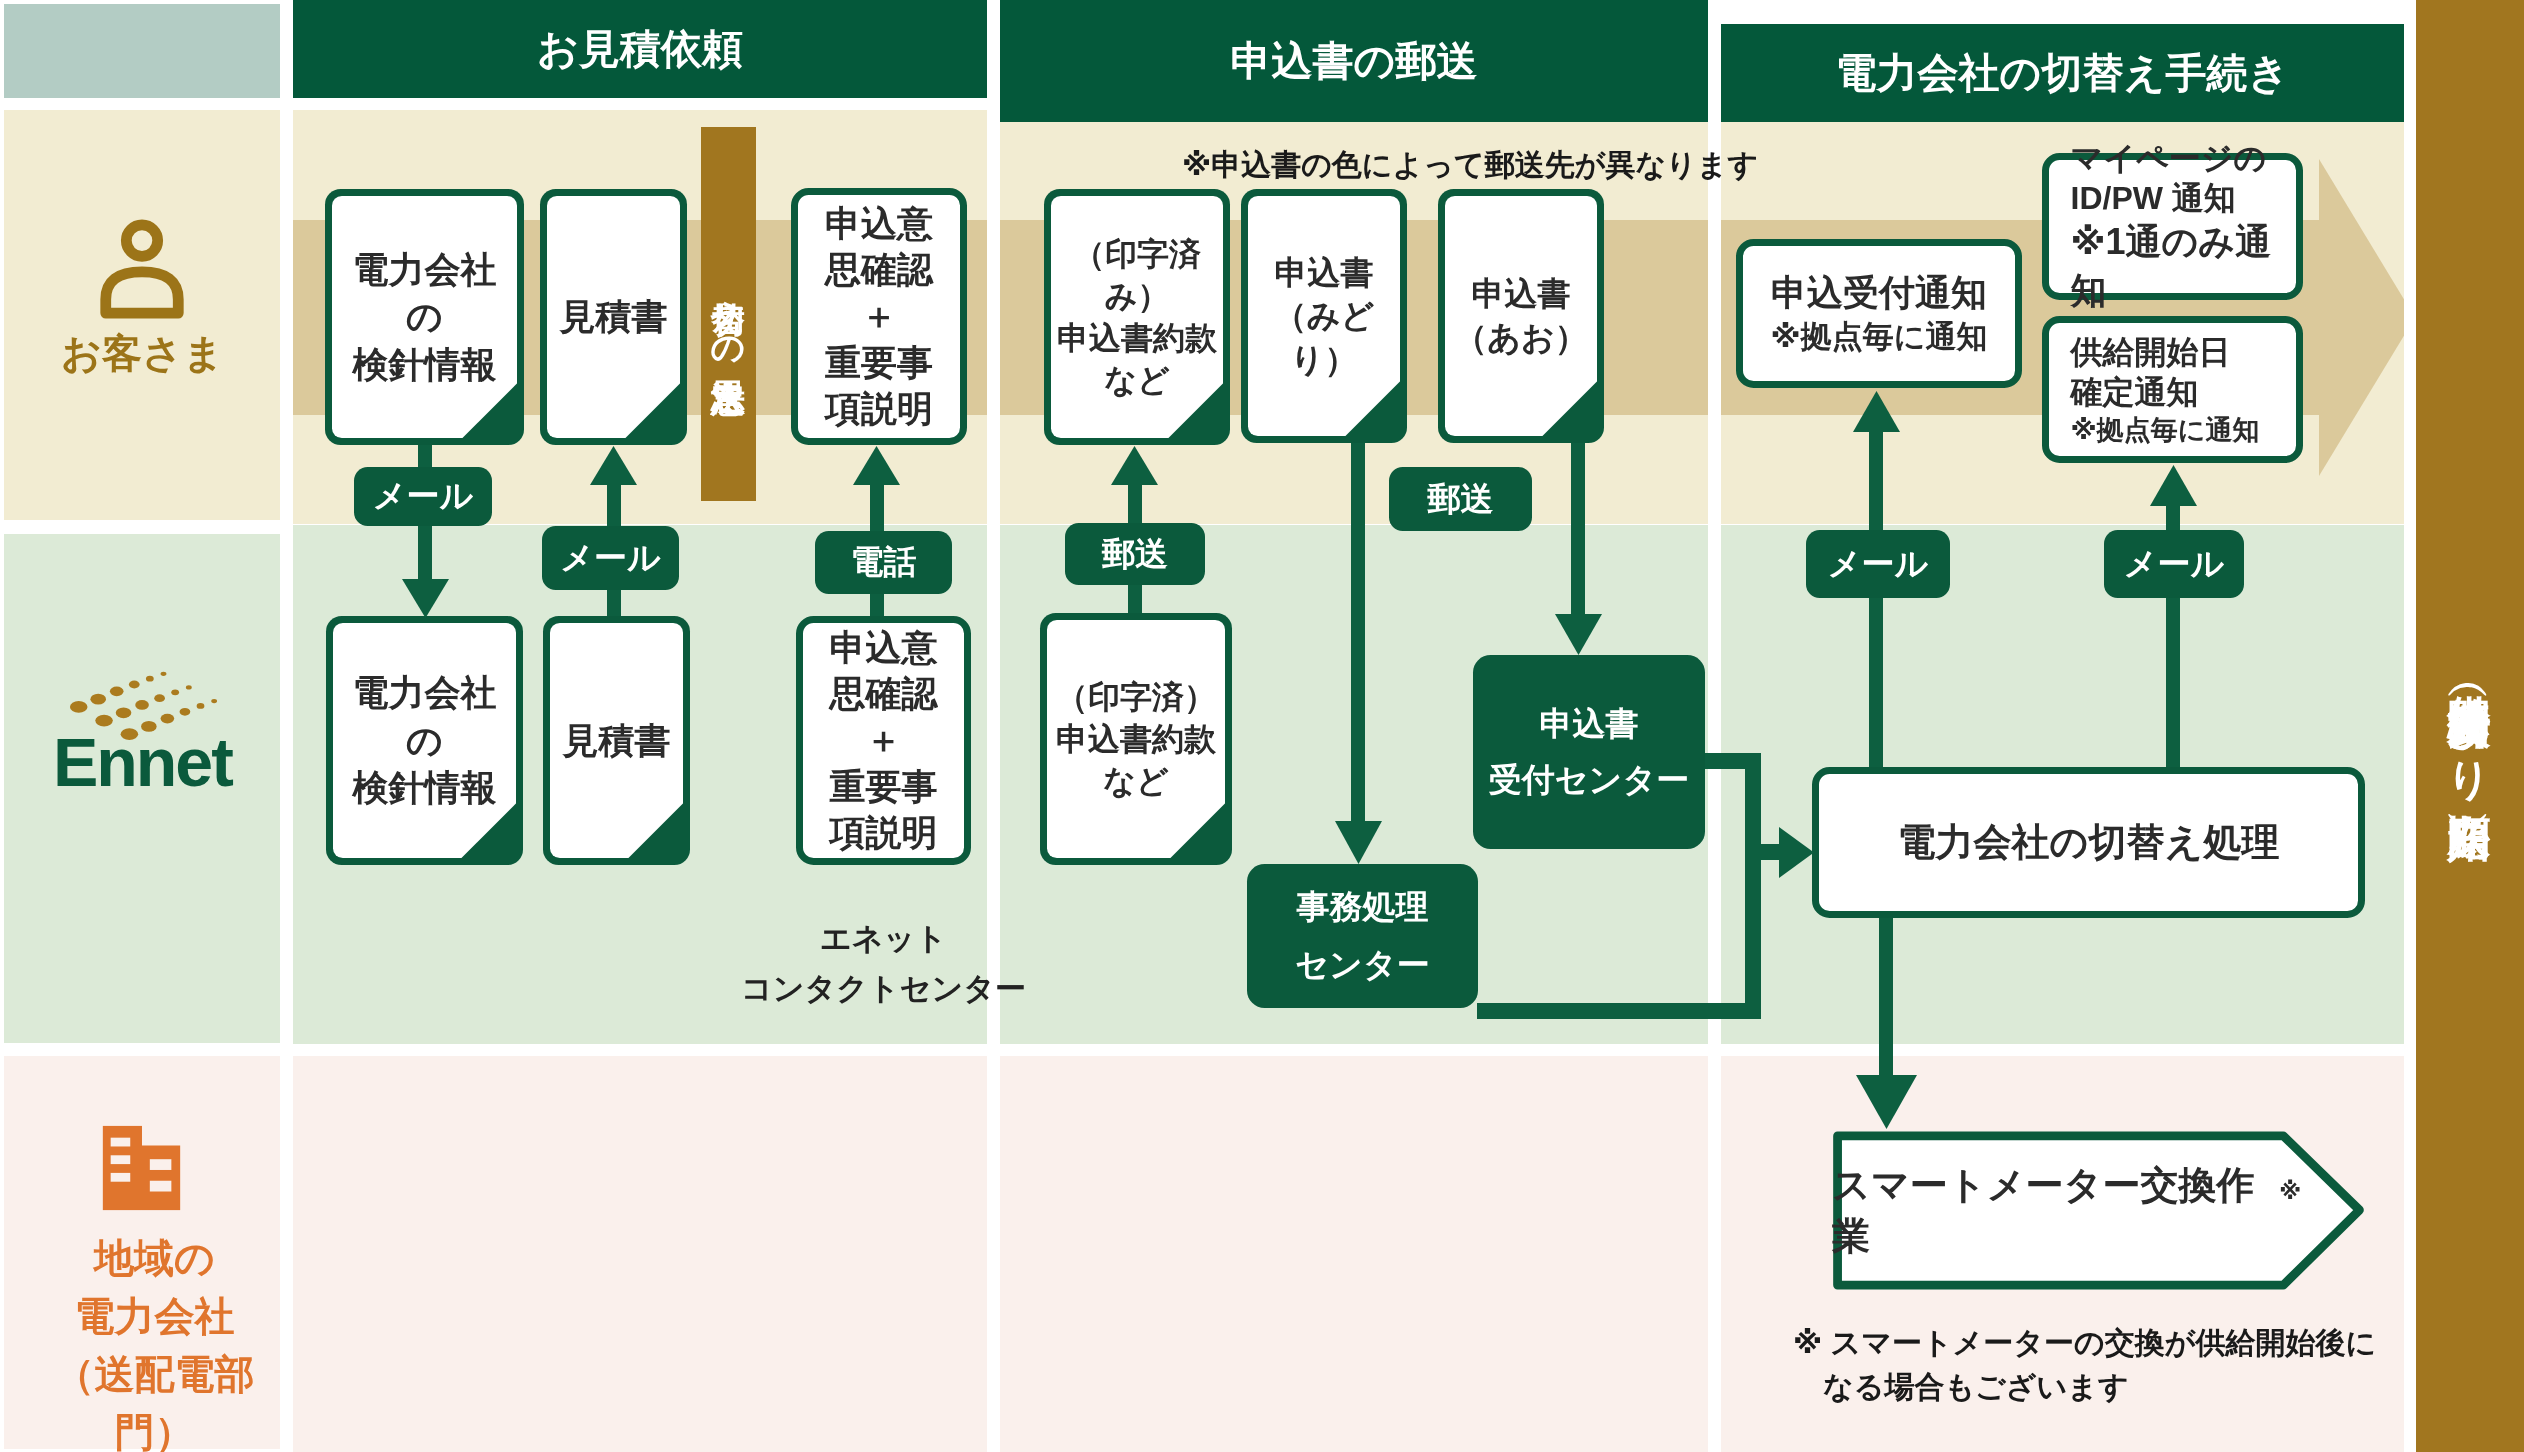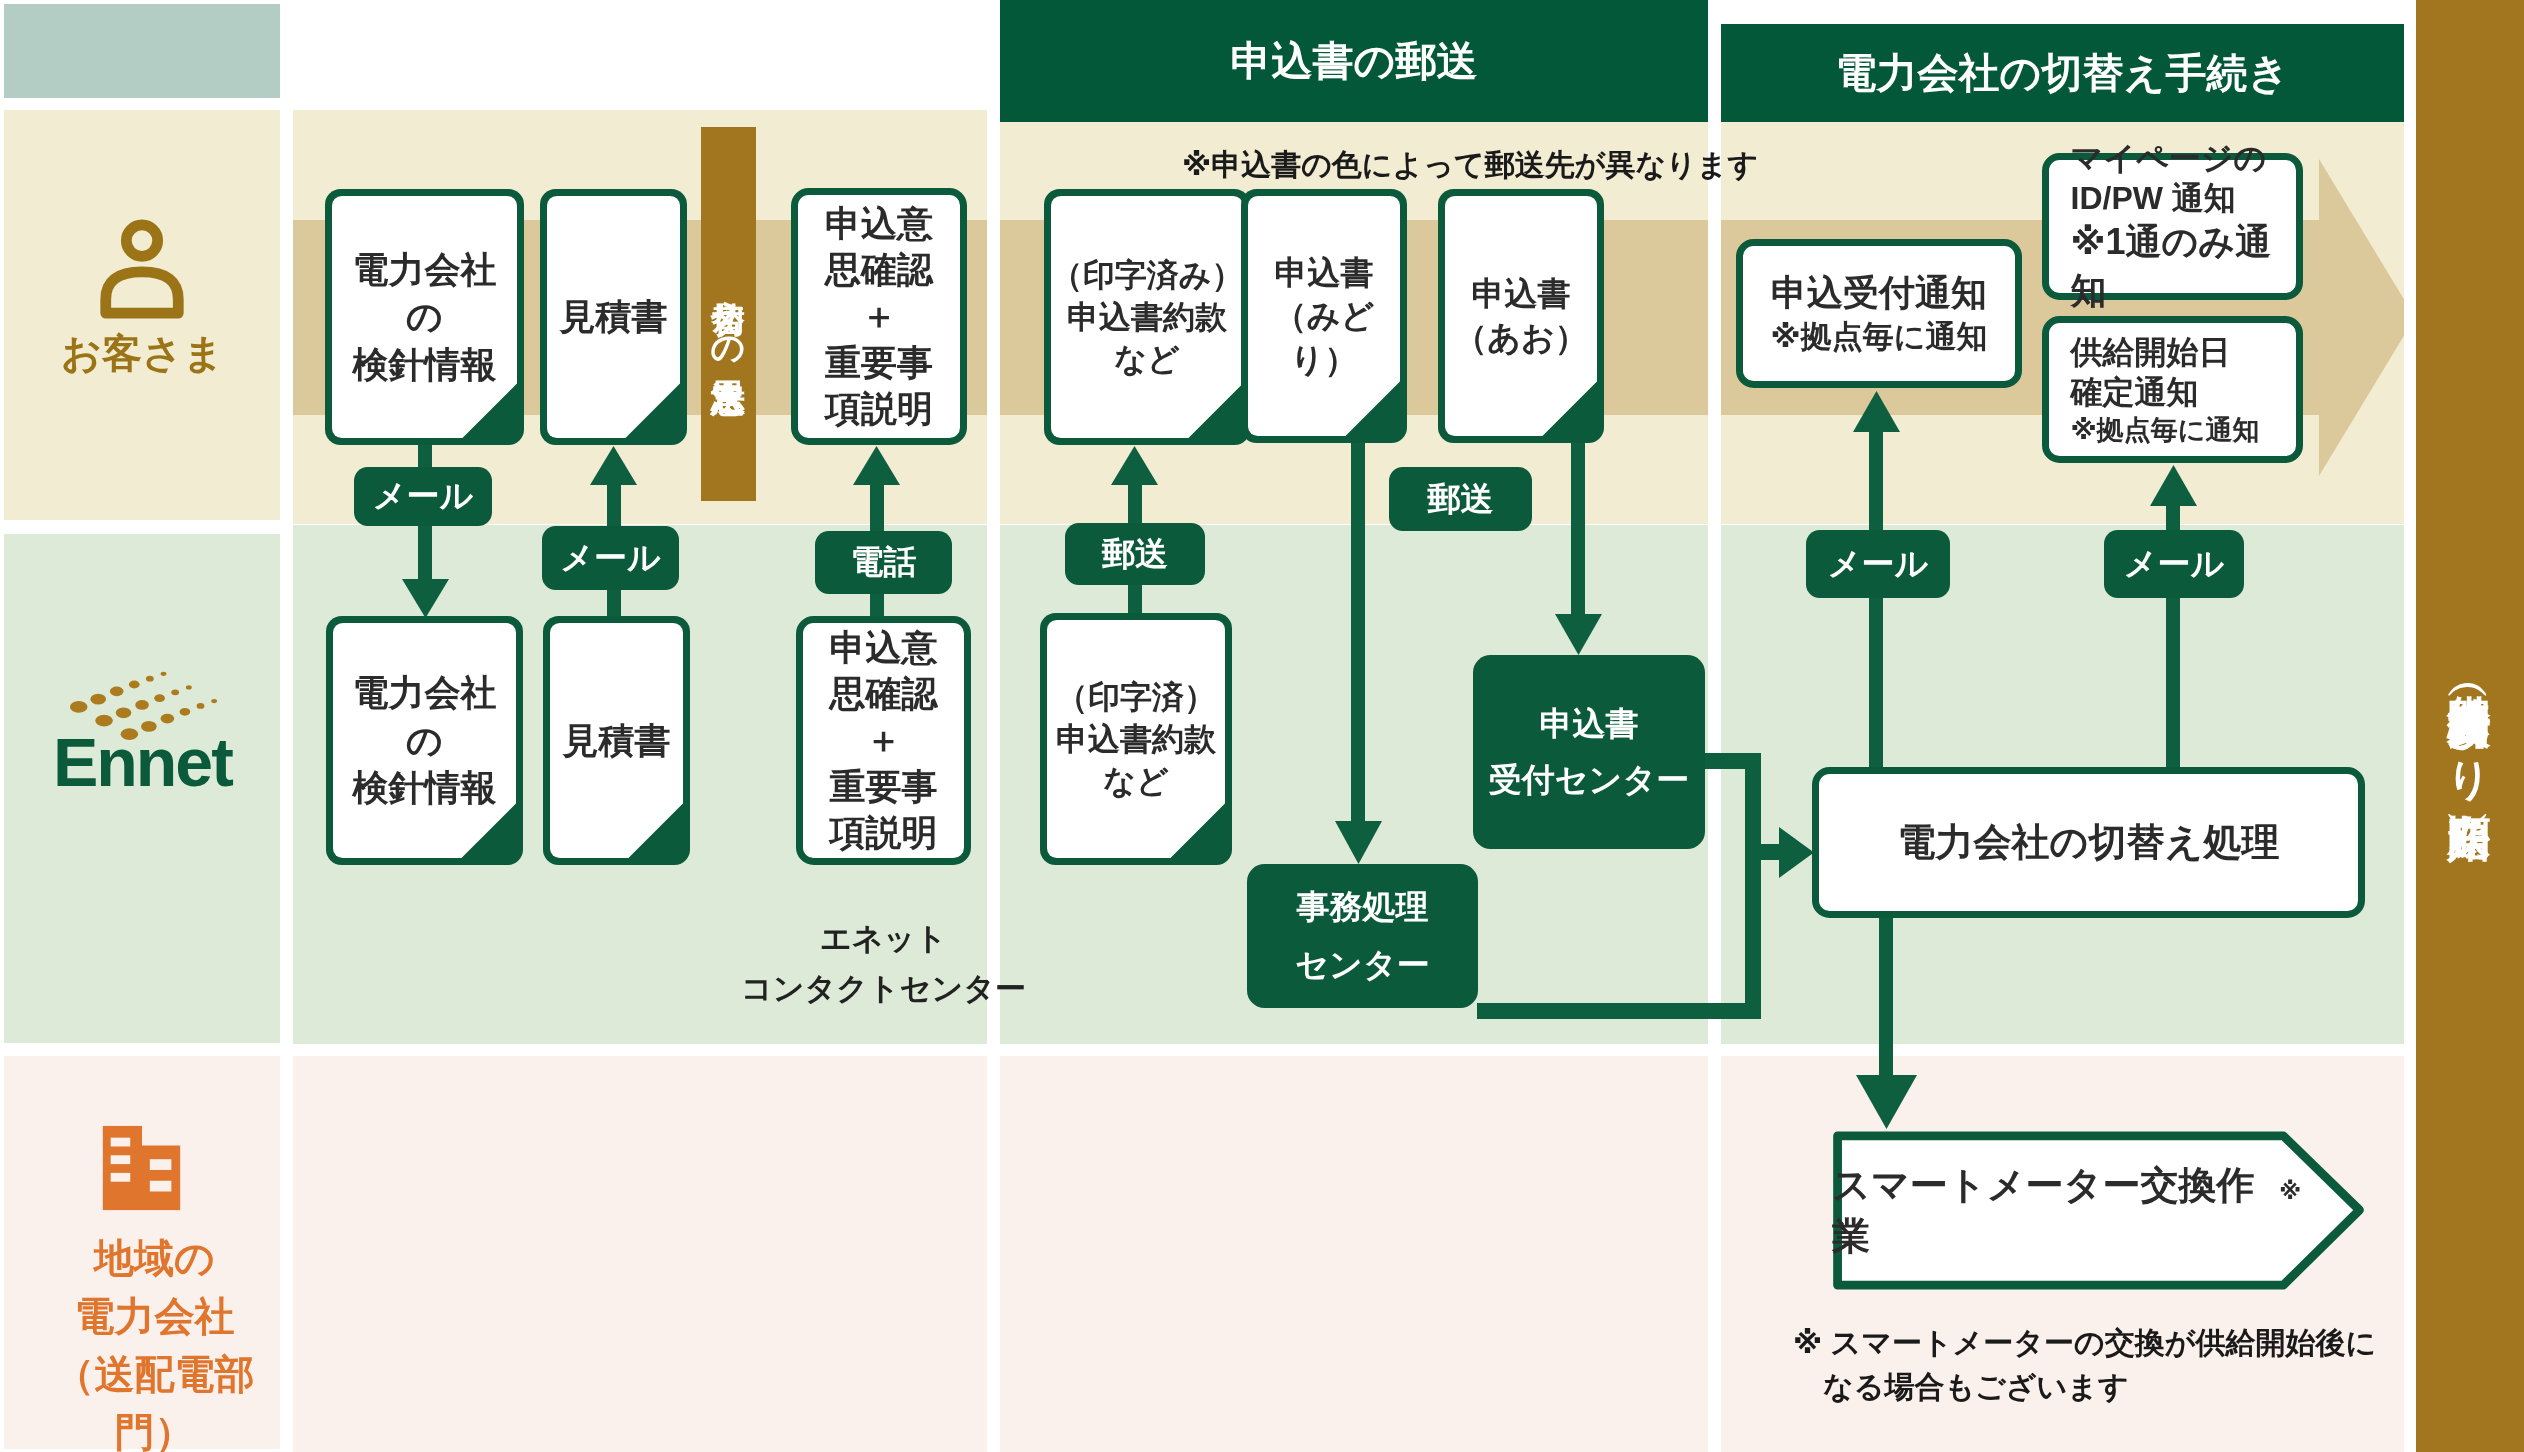--- a/index.html
+++ b/index.html
@@ -35,20 +35,23 @@
   <div class="abs" style="left:293px;top:1056px;width:2111px;height:397px;background:#faf0ec;"></div>
 
   <div class="abs" style="left:293px;top:220px;width:2026px;height:195px;background:#dbc99b;"></div>
   <div class="abs" style="left:2319px;top:159px;width:96px;height:317px;background:#dbc99b;clip-path:polygon(0 0,100% 50%,0 100%);"></div>
 
   <div class="abs" style="left:3.9px;top:3.9px;width:277px;height:94px;background:#b3ccc4;"></div>
   <div class="abs" style="left:3.9px;top:110px;width:277px;height:410px;background:#f2ecd2;"></div>
   <div class="abs" style="left:3.9px;top:534px;width:277px;height:509px;background:#dcead7;"></div>
   <div class="abs" style="left:3.9px;top:1056px;width:277px;height:393px;background:#faf0ec;"></div>
 
+  <div class="abs flex hdr" style="left:293px;top:0;width:694px;height:98px;">
+    <span>お見積依頼</span>
+  </div>
   <div class="abs flex hdr" style="left:1000px;top:0;width:708px;height:122px;">
     <span>申込書の郵送</span>
   </div>
   <div class="abs flex hdr" style="left:1721px;top:0;width:683px;height:98px;margin-top:24px;">
     <span>電力会社の切替え手続き</span>
   </div>
 
   <div class="abs" style="left:280px;top:0;width:12.7px;height:1453px;background:#fff;"></div>
   <div class="abs" style="left:987px;top:98px;width:12.7px;height:1355px;background:#fff;"></div>
   <div class="abs" style="left:1708px;top:98px;width:12.7px;height:1355px;background:#fff;"></div>
@@ -117,21 +120,21 @@
       <div class="doc-fold"></div>
     <div class="doc-label pre">見積書</div>
   </div>
   <div class="abs wbox" style="left:791px;top:188px;width:176px;height:257px;">
     <div class="doc-label pre" style="line-height:1.28;">申込意
 思確認
 ＋
 重要事
 項説明</div>
   </div>
-  <div class="abs doc" style="left:1044px;top:189px;width:186px;height:256px;padding-left:20px;">
+  <div class="abs doc" style="left:1044px;top:189px;width:186px;height:256px;">
     <div class="doc-in"></div>
       <div class="doc-fold"></div>
     <div class="doc-label pre" style="font-size:32px;">（印字済み）
 申込書約款
 など</div>
   </div>
   <div class="abs doc" style="left:1241px;top:189px;width:166px;height:254px;">
     <div class="doc-in"></div>
       <div class="doc-fold"></div>
     <div class="doc-label pre" style="font-size:33px;">申込書

